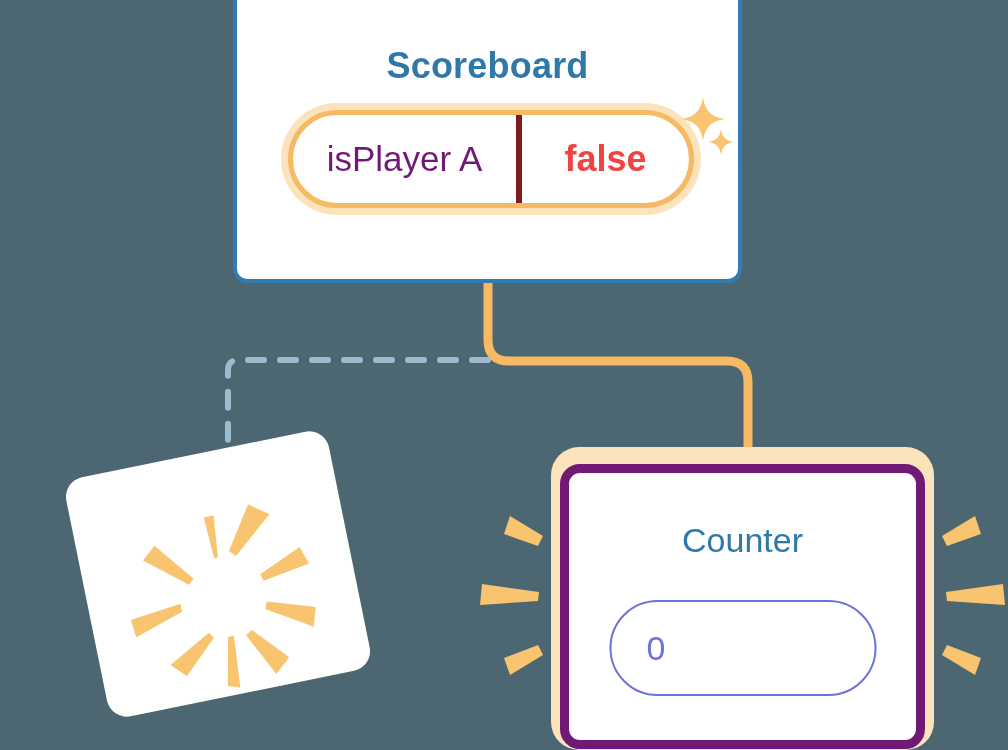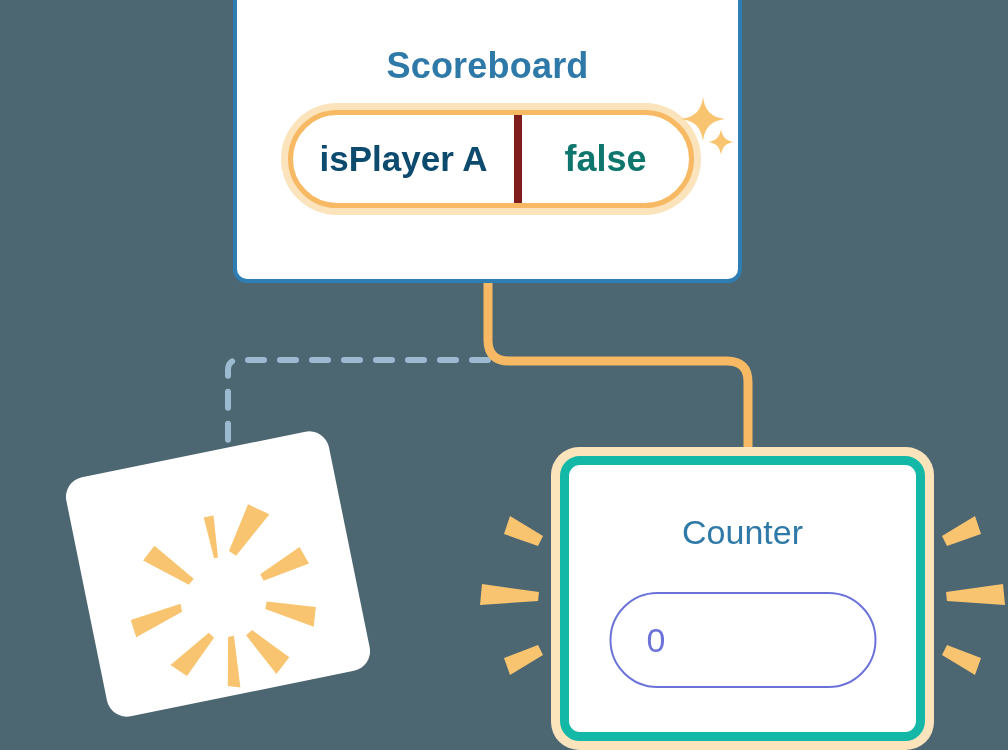--- a/index.html
+++ b/index.html
@@ -74,33 +74,33 @@
     display: flex;
     align-items: stretch;
     box-sizing: border-box;
     overflow: hidden;
   }
   #scoreboard-pill-key {
     flex: 1 1 auto;
     display: flex;
     align-items: center;
     justify-content: center;
-    color: #0c4a6e;
+    color: #701a75;
     font-size: 35px;
-    font-weight: 700;
-    border-right: 8px solid #7f1d1d;
+    font-weight: 400;
+    border-right: 6px solid #7f1d1d;
     box-sizing: border-box;
   }
   #scoreboard-pill-value {
     width: 167px;
     flex: 0 0 167px;
     display: flex;
     align-items: center;
     justify-content: center;
-    color: #0f766e;
+    color: #ef4444;
     font-size: 36px;
     font-weight: 700;
     box-sizing: border-box;
   }
 
   
   .sparkle {
     position: absolute;
     display: block;
   }
@@ -116,24 +116,25 @@
     border-radius: 28px;
     background: #fbe3bc;
     box-sizing: border-box;
     padding: 9px;
     z-index: 6;
   }
   #counter-card-inner {
     width: 100%;
     height: 100%;
     box-sizing: border-box;
-    border: 9px solid #14b8a6;
+    border: 9px solid #701a75;
     border-radius: 20px;
     background: #ffffff;
     position: relative;
+    margin-top: 8px;
   }
   #counter-title {
     position: absolute;
     left: 0;
     top: 50px;
     width: 100%;
     text-align: center;
     color: #2e79a8;
     font-size: 34px;
     font-weight: 400;

